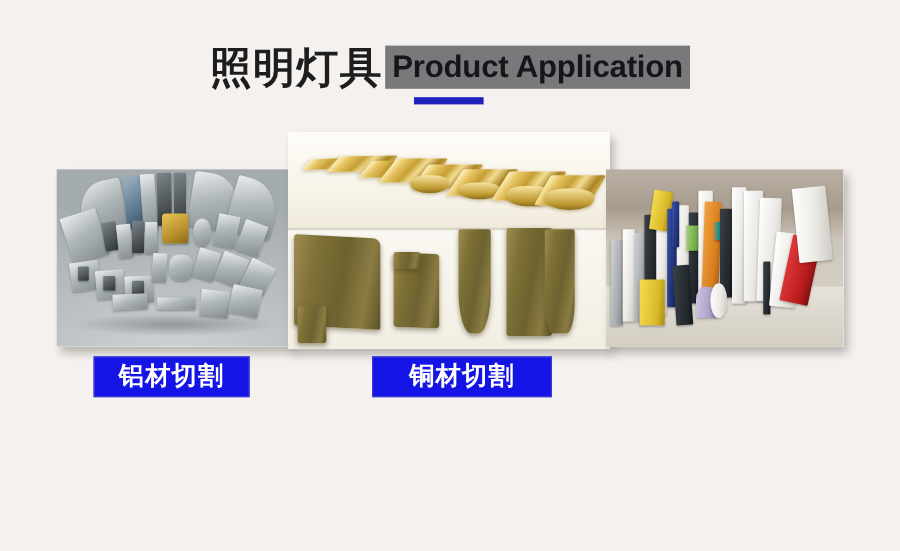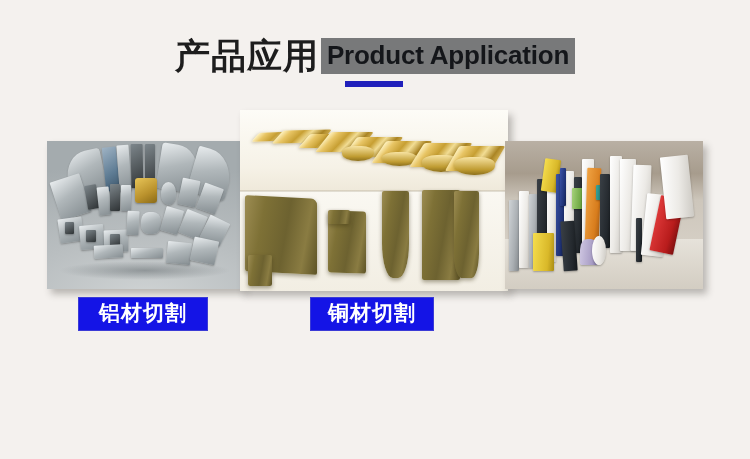--- a/index.html
+++ b/index.html
@@ -91,38 +91,38 @@
     background:#1414e6;border:1px solid #3b3bd6;
     box-sizing:border-box;
     display:flex;align-items:center;justify-content:center;
   }
   .chip span{
     color:#ffffff;font-size:21px;font-weight:bold;letter-spacing:1px;
     font-family:"DejaVu Sans","Liberation Sans",sans-serif;
     line-height:1;position:relative;top:-1px;
   }
   #chip-alu  {left:78px; top:297px;width:130px;}
-  #chip-cu   {left:310px;top:297px;width:124px;}
+  #chip-cu   {left:310px;top:297px;width:150px;}
   #chip-plast{left:548px;top:297px;width:130px;}
 
   
   .footer{
     position:absolute;left:0;top:375px;width:750px;text-align:center;
     font-size:17px;font-weight:bold;color:#30302f;letter-spacing:.5px;
     font-family:"DejaVu Sans","Liberation Sans",sans-serif;
     white-space:nowrap;
   }
 </style>
 </head>
 <body>
 
 <div id="stage">
 
   <div class="header">
-    <span class="title-cn">产品应用</span><span class="title-en">Product Application</span>
+    <span class="title-cn">照明灯具</span><span class="title-en">Product Application</span>
   </div>
   <div class="title-rule"></div>
 
   <div class="panel" id="panel-alu">
     <div class="inner">
       <div class="alu-bg"></div>
       <div class="alu-fan">
 
         <div class="alu-p" style="left:10%;top:7%;width:19%;height:30%;border-radius:60% 8% 8% 8%;transform:rotate(-12deg);"></div>
         <div class="alu-p alu-blue" style="left:29%;top:4%;width:7%;height:30%;transform:rotate(-6deg);"></div>

